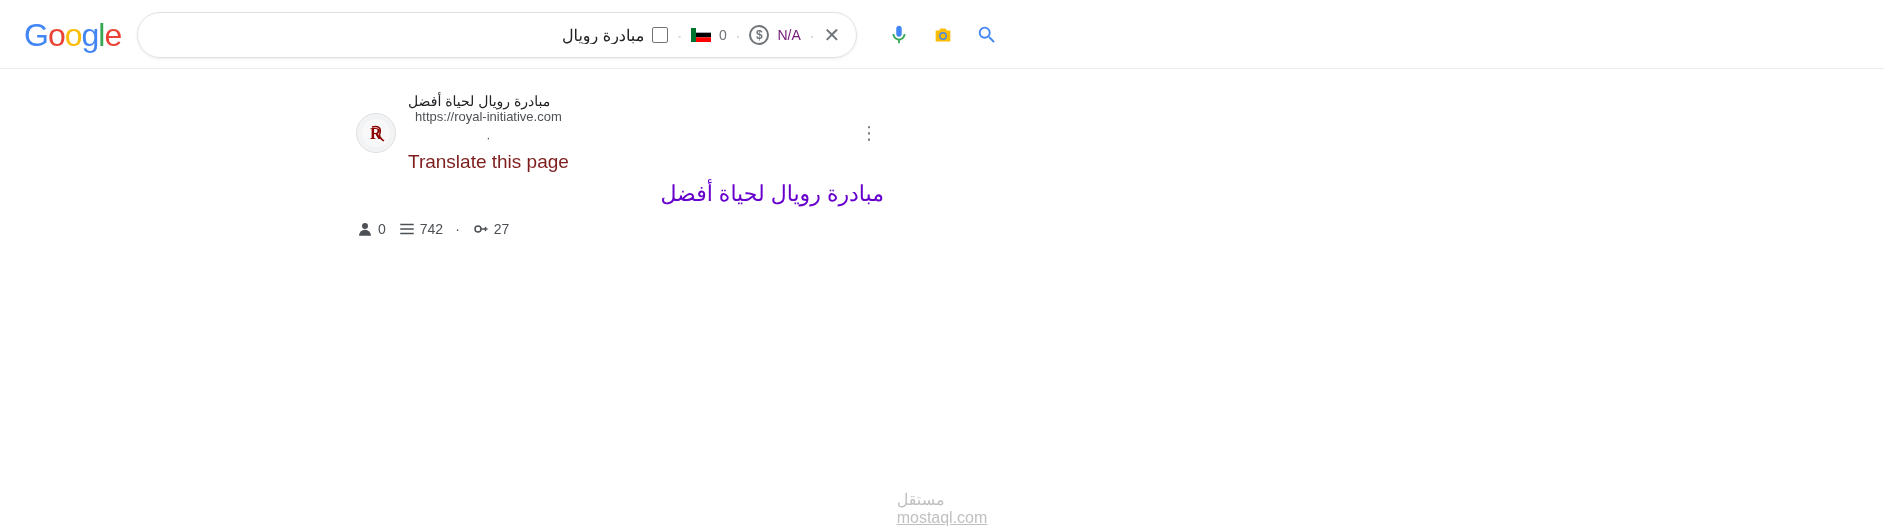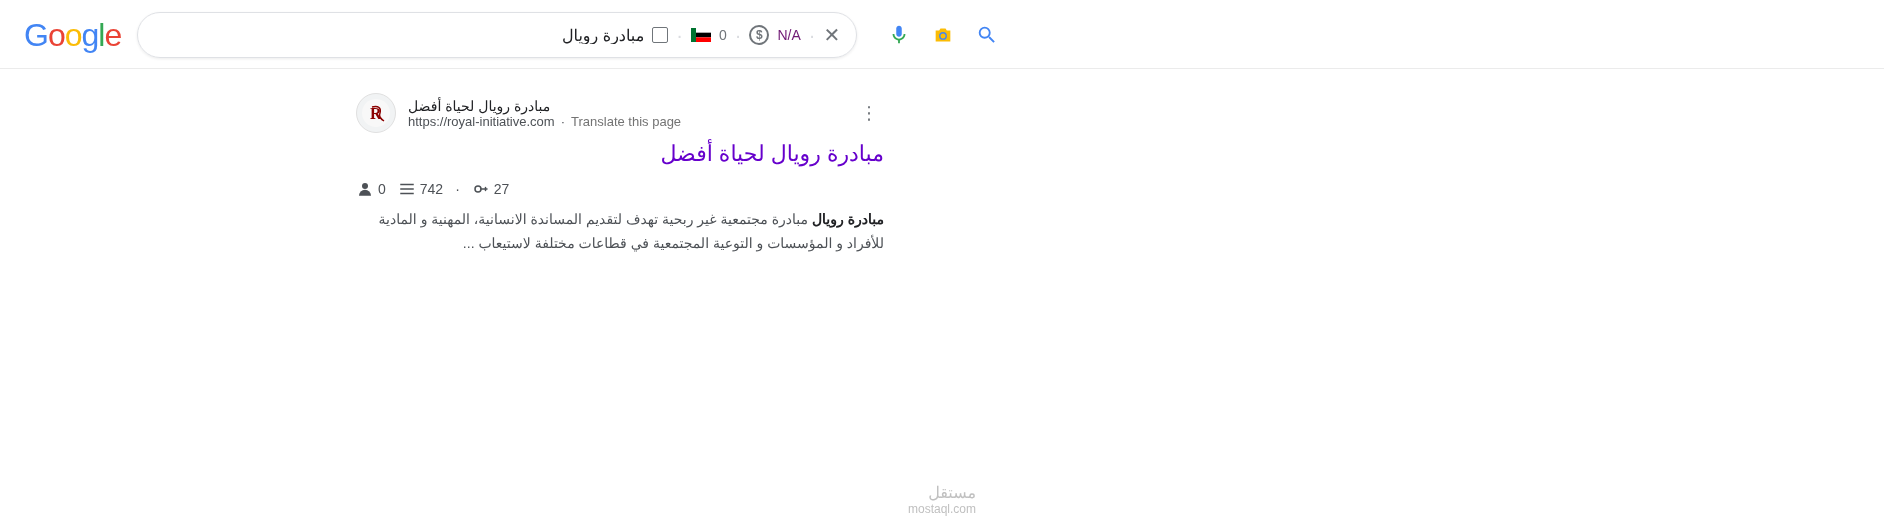--- a/index.html
+++ b/index.html
@@ -151,26 +151,27 @@
       color: #202124;
       font-weight: 500;
     }
 
     .site-url-row {
       display: flex;
       align-items: center;
       gap: 6px;
       font-size: 13px;
       color: #4d5156;
+      flex-direction: column;
     }
 
     .translate-link {
-      color: #737373;
+      color: #7f1d1d;
       cursor: pointer;
-      font-size: 13px;
+      font-size: 19px;
       text-decoration: none;
       text-align: right;
     }
 
     .more-btn {
       margin-left: auto;
       background: none;
       border: none;
       cursor: pointer;
       color: #70757a;
@@ -231,26 +232,26 @@
     }
 
     .result-desc strong {
       color: #202124;
       font-weight: 700;
     }
 
     
     .watermark {
       position: fixed;
-      bottom: 16px;
+      bottom: 5px;
       left: 50%;
       transform: translateX(-50%);
       color: #c0c0c0;
       font-size: 13px;
-      text-align: right;
+      text-align: left;
       user-select: none;
     }
 
     
     .uae-flag {
       width: 20px;
       height: 14px;
     }
 
     
@@ -384,23 +385,20 @@
         <span class="stat-icon">
           <svg width="18" height="18" viewBox="0 0 24 24" fill="#4d5156">
             <circle cx="8" cy="12" r="4" fill="none" stroke="#4d5156" stroke-width="2"></circle>
             <path d="M12 12h8M18 10v4" stroke="#4d5156" stroke-width="2" stroke-linecap="round"></path>
           </svg>
         </span>
         <span>27</span>
       </div>
     </div>
 
-    <div class="result-desc">
-      <strong>مبادرة رويال</strong> مبادرة مجتمعية غير ربحية تهدف لتقديم المساندة الانسانية، المهنية و المادية للأفراد و المؤسسات و التوعية المجتمعية في قطاعات مختلفة لاستيعاب ...
-    </div>
 
   </div>
 </div>
 
 <div class="watermark">
   <div style="font-size:16px; font-family: Arial, sans-serif; direction: rtl;">مستقل</div>
-  <div style="font-size:12px;">mostaql.com</div>
+  <div style="font-size:16px;text-decoration:underline;">mostaql.com</div>
 </div>
 
 </body></html>

